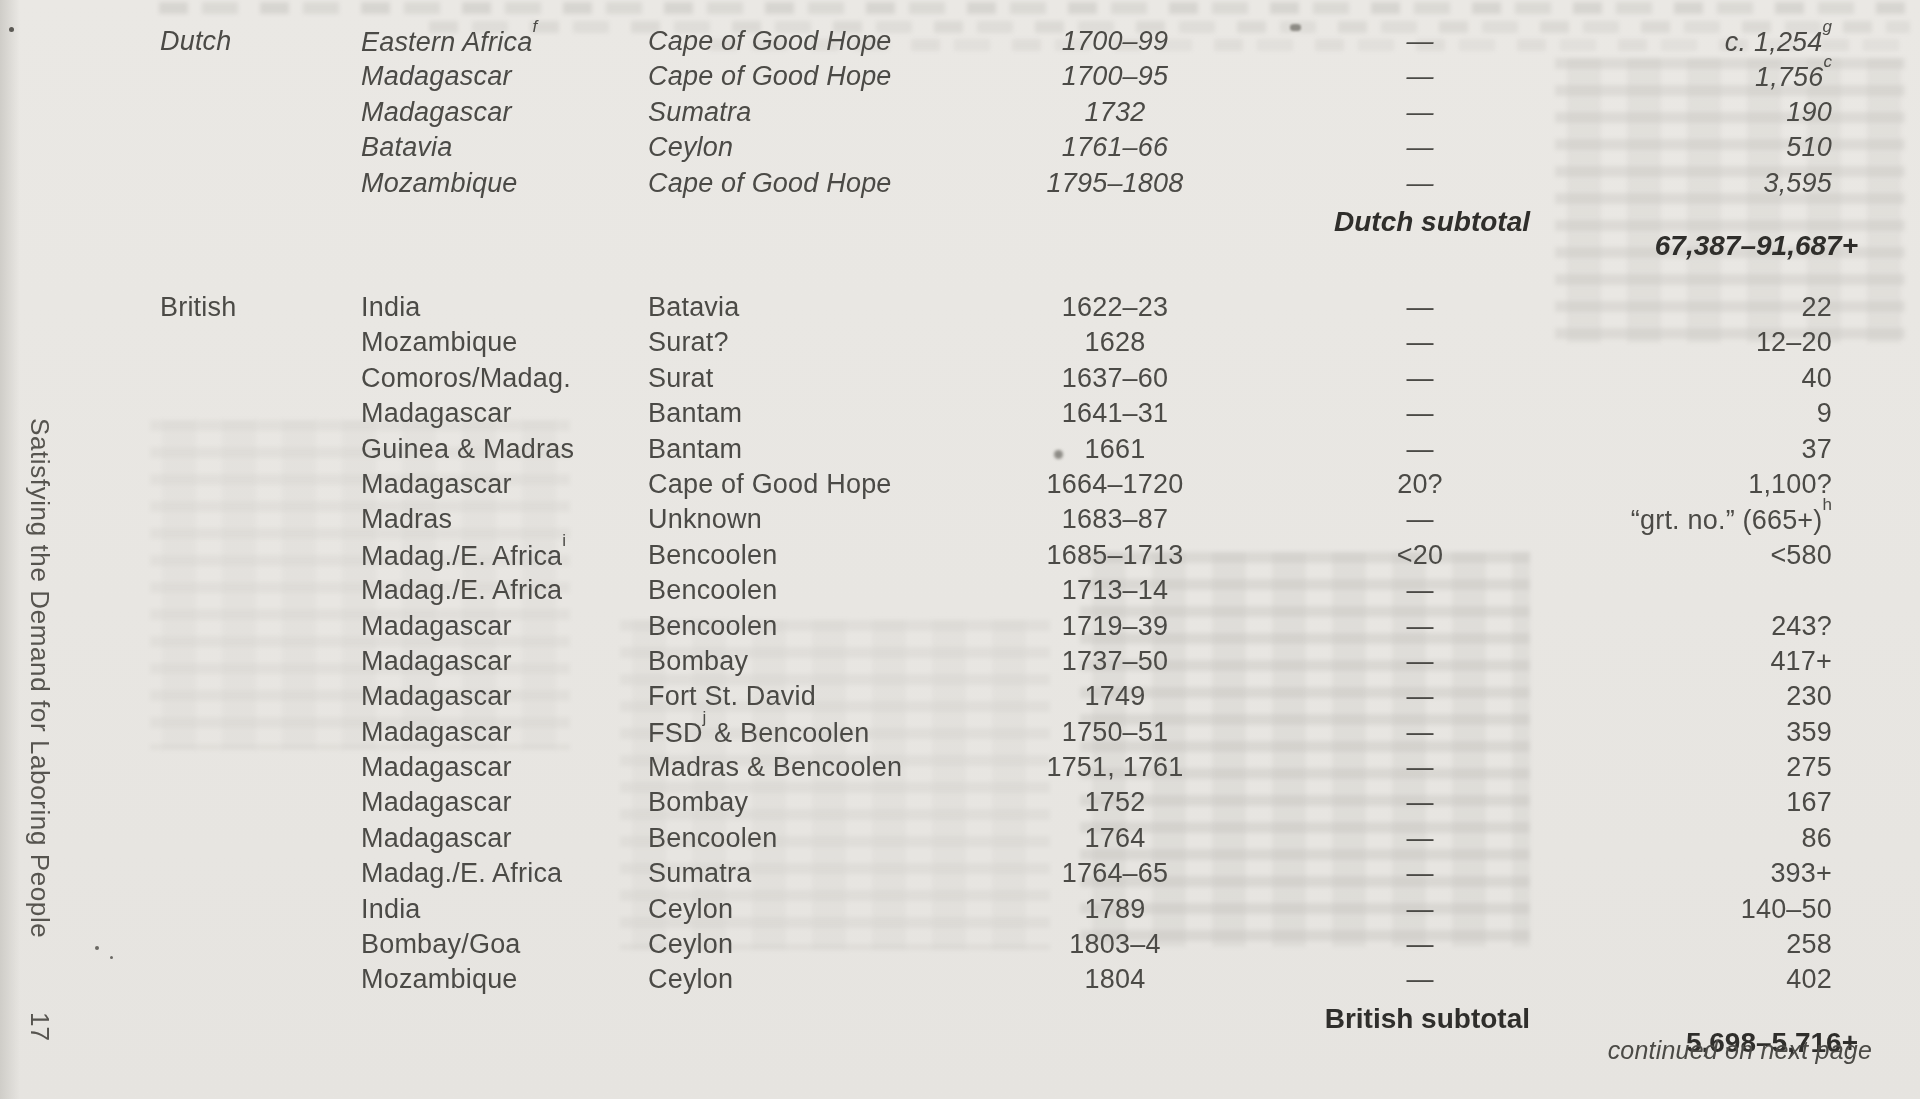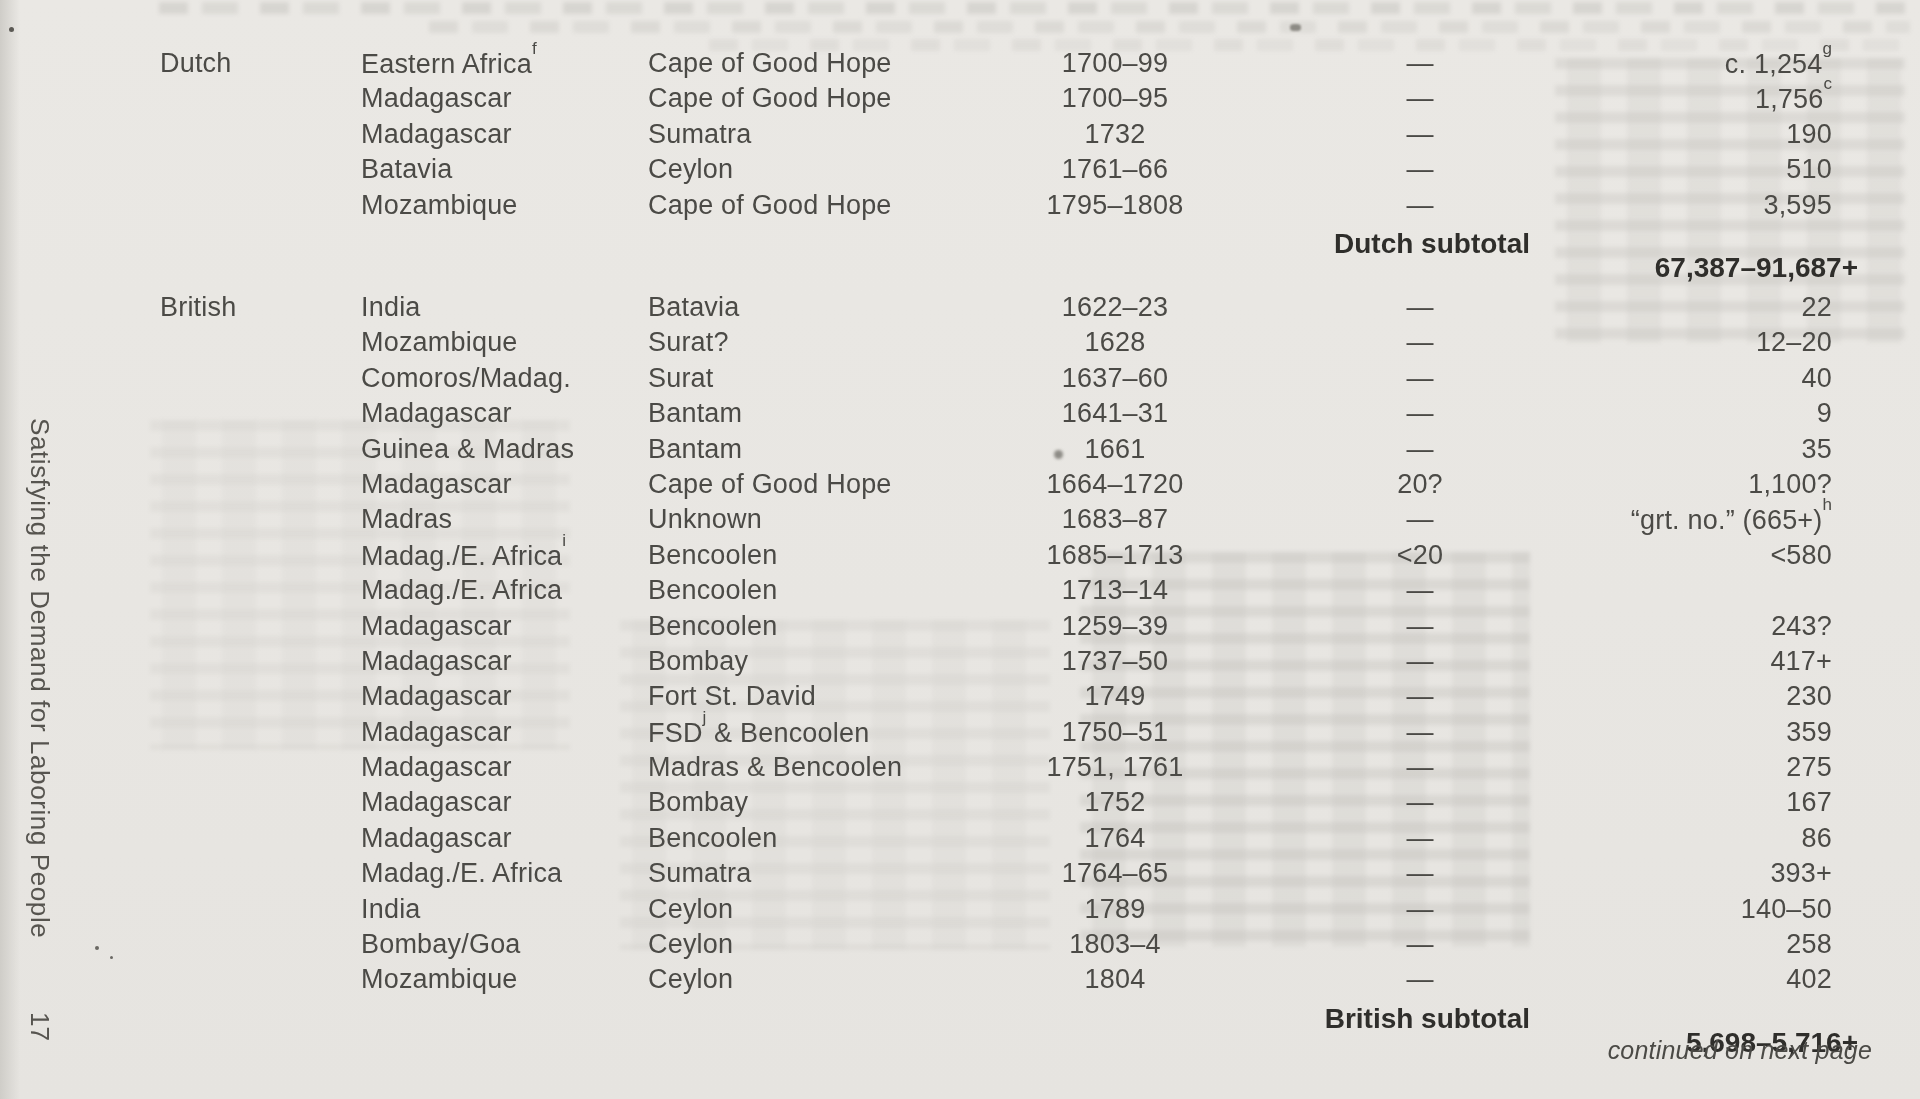--- a/index.html
+++ b/index.html
@@ -32,21 +32,21 @@
   }
   .folio {
     position: absolute;
     left: 24px; top: 1012px;
     writing-mode: vertical-rl;
     font-size: 26px;
     color: #56544f;
   }
   
   .section { position: absolute; left: 0; width: 100%; }
-  #section-0 { top: 48px; }
+  #section-0 { top: 26px; font-style: italic; }
   #section-1 { top: 292px; }
   .row { position: relative; height: 35.4px; }
   .cell {
     position: absolute; top: 0;
     font-size: 27px;
     letter-spacing: 0.2px;
     white-space: nowrap;
     color: #4b4a46;
   }
   .c-group  { left: 160px; }
@@ -213,21 +213,21 @@
     <span class="cell c-years">1641–31</span>
     <span class="cell c-count">—</span>
     <span class="cell c-value"><span class="t">9</span></span>
   </div>
       <div class="row">
     <span class="cell c-group"></span>
     <span class="cell c-origin"><span class="t">Guinea &amp; Madras</span></span>
     <span class="cell c-dest"><span class="t">Bantam</span></span>
     <span class="cell c-years">1661</span>
     <span class="cell c-count">—</span>
-    <span class="cell c-value"><span class="t">35</span></span>
+    <span class="cell c-value"><span class="t">37</span></span>
   </div>
       <div class="row">
     <span class="cell c-group"></span>
     <span class="cell c-origin"><span class="t">Madagascar</span></span>
     <span class="cell c-dest"><span class="t">Cape of Good Hope</span></span>
     <span class="cell c-years">1664–1720</span>
     <span class="cell c-count">20?</span>
     <span class="cell c-value"><span class="t">1,100?</span></span>
   </div>
       <div class="row">
@@ -250,21 +250,21 @@
     <span class="cell c-group"></span>
     <span class="cell c-origin"><span class="t">Madag./E. Africa</span></span>
     <span class="cell c-dest"><span class="t">Bencoolen</span></span>
     <span class="cell c-years">1713–14</span>
     <span class="cell c-count">—</span>
   </div>
       <div class="row">
     <span class="cell c-group"></span>
     <span class="cell c-origin"><span class="t">Madagascar</span></span>
     <span class="cell c-dest"><span class="t">Bencoolen</span></span>
-    <span class="cell c-years">1259–39</span>
+    <span class="cell c-years">1719–39</span>
     <span class="cell c-count">—</span>
     <span class="cell c-value"><span class="t">243?</span></span>
   </div>
       <div class="row">
     <span class="cell c-group"></span>
     <span class="cell c-origin"><span class="t">Madagascar</span></span>
     <span class="cell c-dest"><span class="t">Bombay</span></span>
     <span class="cell c-years">1737–50</span>
     <span class="cell c-count">—</span>
     <span class="cell c-value"><span class="t">417+</span></span>

